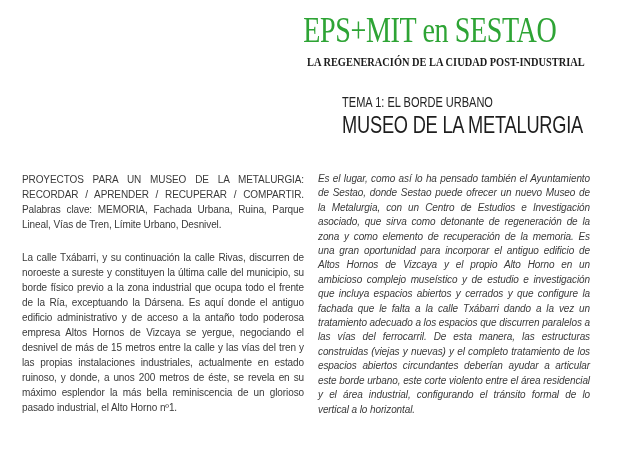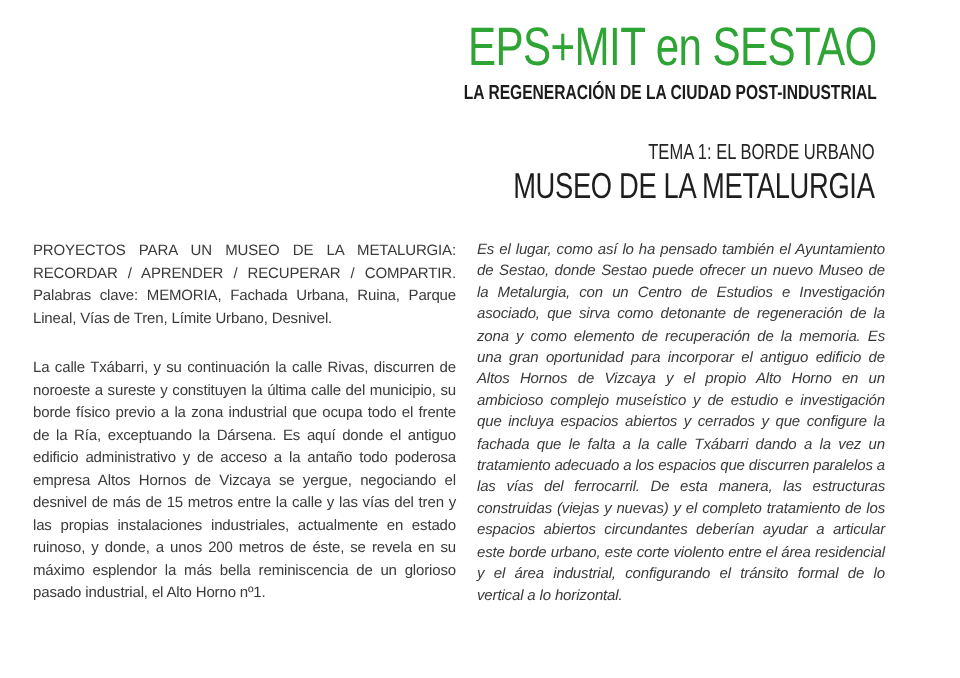--- a/index.html
+++ b/index.html
@@ -14,21 +14,21 @@
     background: #ffffff;
     overflow: hidden;
     font-family: "Liberation Sans", sans-serif;
   }
 
   
   .masthead {
     position: absolute;
     top: 12px;
     right: 55px;
-    text-align: right;
+    font-family: Liberation Serif, serif;
   }
   .title {
     margin: 0;
     font-size: 36px;
     font-weight: 400;
     line-height: 1.05;
     color: #2ea435;
     letter-spacing: -0.5px;
     white-space: nowrap;
     transform: scaleX(0.78);
@@ -42,21 +42,20 @@
     white-space: nowrap;
     transform: scaleX(0.77);
     transform-origin: 100% 50%;
   }
 
   
   .theme-block {
     position: absolute;
     top: 94px;
     right: 57px;
-    text-align: right;
   }
   .tema {
     font-size: 14.5px;
     font-weight: 400;
     color: #242424;
     white-space: nowrap;
     transform: scaleX(0.76);
     transform-origin: 100% 50%;
   }
   .heading {
@@ -72,21 +71,21 @@
 
   
   .col {
     position: absolute;
     top: 160px;
     text-align: justify;
     color: #3a3a3a;
     font-size: 10px;
     letter-spacing: -0.1px;
   }
-  .col p { margin: 0 0 18px 0; }
+  .col p { margin: 12px 0 18px 0; }
   .col-left {
     left: 22px;
     width: 282px;
     line-height: 15px;
   }
   .col-right {
     left: 318px;
     width: 272px;
     line-height: 14.4px;
     font-style: italic;

